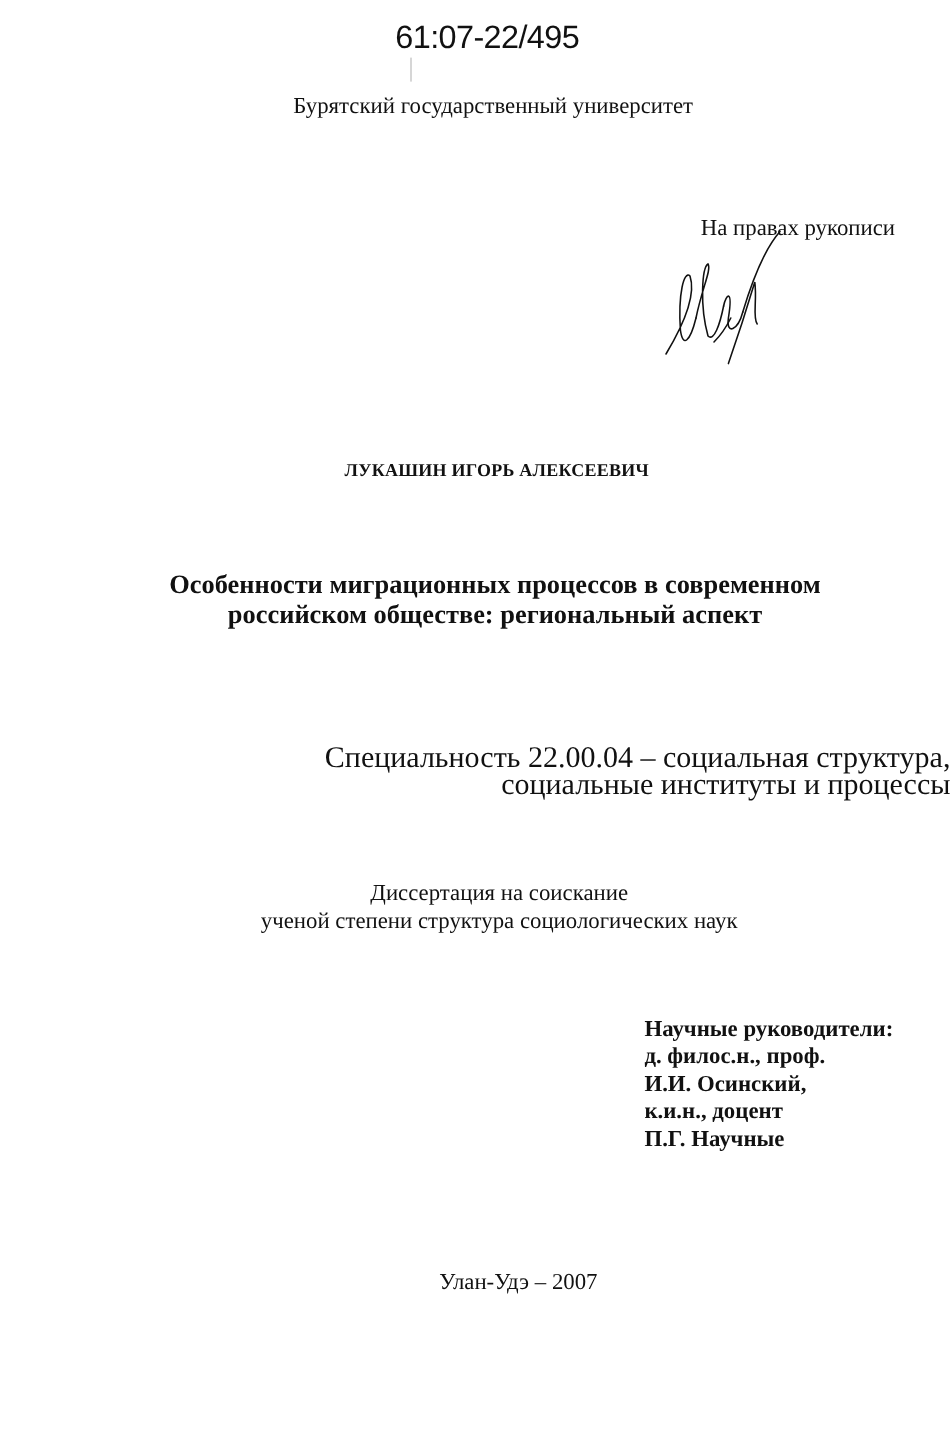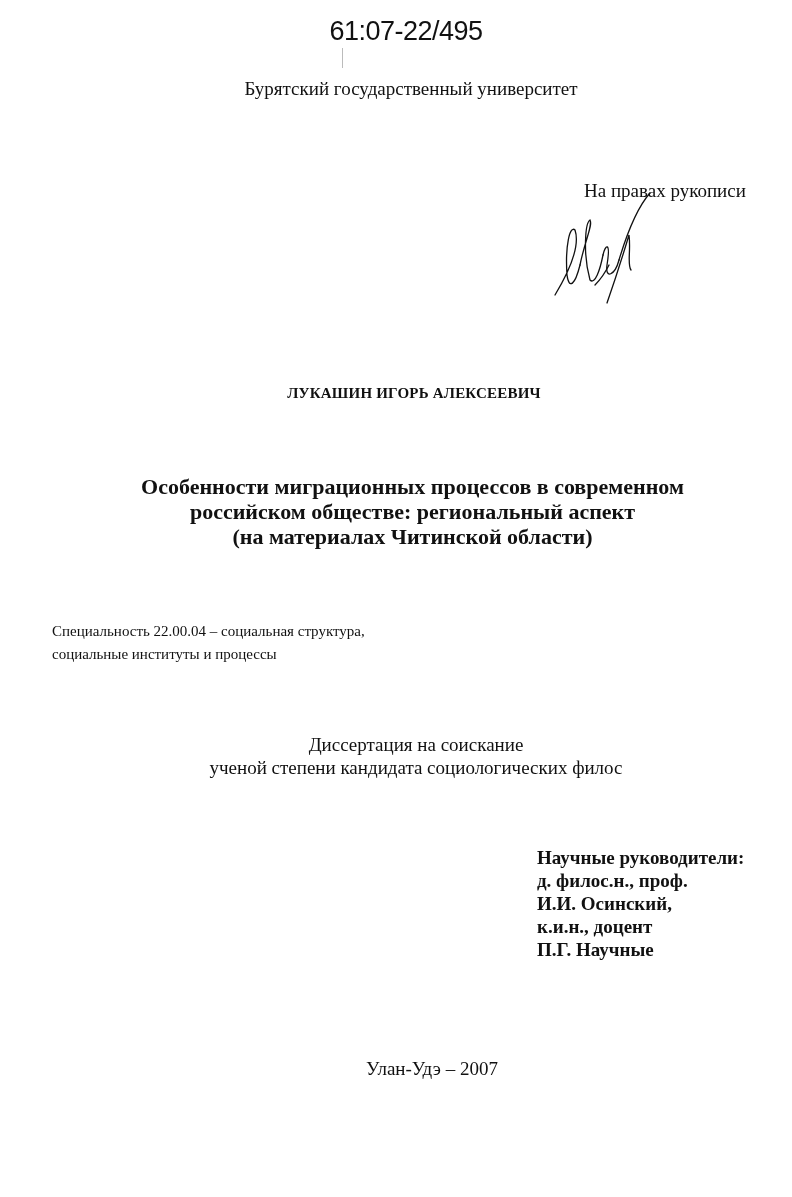--- a/index.html
+++ b/index.html
@@ -4,21 +4,21 @@
   <style>
     html, body { margin: 0; padding: 0; background: #ffffff; }
     body { width: 792px; height: 1197px; position: relative; overflow: hidden; color: #111; font-family: "Liberation Serif", serif; }
     .abs { position: absolute; }
     .code { left: 0; width: 792px; top: 16px; text-align: center; font-family: "Liberation Sans", sans-serif; font-size: 27px; padding-left: 20px; box-sizing: border-box; color: #111; letter-spacing: -0.5px; }
     .univ { left: 0; width: 792px; top: 78px; text-align: center; font-size: 19px; padding-left: 30px; box-sizing: border-box; }
     .rights { left: 584px; top: 180px; font-size: 19px; }
     .sig { left: 545px; top: 185px; width: 110px; height: 120px; }
     .author { left: 0; width: 792px; top: 385px; text-align: center; font-size: 15px; font-weight: bold; padding-left: 36px; box-sizing: border-box; letter-spacing: 0.2px; }
     .title { left: 0; width: 792px; top: 474px; text-align: center; font-size: 22px; font-weight: bold; line-height: 25px; padding-left: 33px; box-sizing: border-box; }
-    .spec { left: 0; width: 792px; top: 620px; text-align: left; font-size: 15px; line-height: 23px; padding-left: 52px; box-sizing: border-box; }
+    .spec { left: 0; width: 792px; top: 620px; text-align: right; font-size: 25px; line-height: 23px; padding-left: 40px; box-sizing: border-box; }
     .diss { left: 0; width: 792px; top: 733px; text-align: center; font-size: 19px; line-height: 23px; padding-left: 40px; box-sizing: border-box; }
     .sup { left: 537px; top: 846px; font-size: 19px; line-height: 23px; font-weight: bold; }
     .sup div { white-space: nowrap; }
     .city { left: 0; width: 792px; top: 1058px; text-align: center; font-size: 19px; padding-left: 72px; box-sizing: border-box; }
     .mark { background: #bbb; width: 1px; }
   </style>
 </head>
 <body>
 
 <div class="abs code">61:07-22/495</div>
@@ -37,31 +37,30 @@
     <path d="M62 118 C 70 95, 78 70, 84 50 C 86 65, 82 80, 86 85"></path>
     <path d="M50 100 C 55 95, 60 88, 64 80"></path>
   </g>
 </svg>
 
 <div class="abs author">ЛУКАШИН ИГОРЬ АЛЕКСЕЕВИЧ</div>
 
 <div class="abs title">
   <div>Особенности миграционных процессов  в современном</div>
   <div>российском обществе: региональный аспект</div>
-  <div>(на материалах Читинской области)</div>
 </div>
 
 <div class="abs spec">
   <div>Специальность 22.00.04 – социальная структура,</div>
   <div>социальные институты и процессы</div>
 </div>
 
 <div class="abs diss">
   <div>Диссертация на соискание</div>
-  <div>ученой степени кандидата социологических филос</div>
+  <div>ученой степени структура социологических наук</div>
 </div>
 
 <div class="abs sup">
   <div>Научные руководители:</div>
   <div>д. филос.н., проф.</div>
   <div>И.И. Осинский,</div>
   <div>к.и.н., доцент</div>
   <div>П.Г. Научные</div>
 </div>
 

